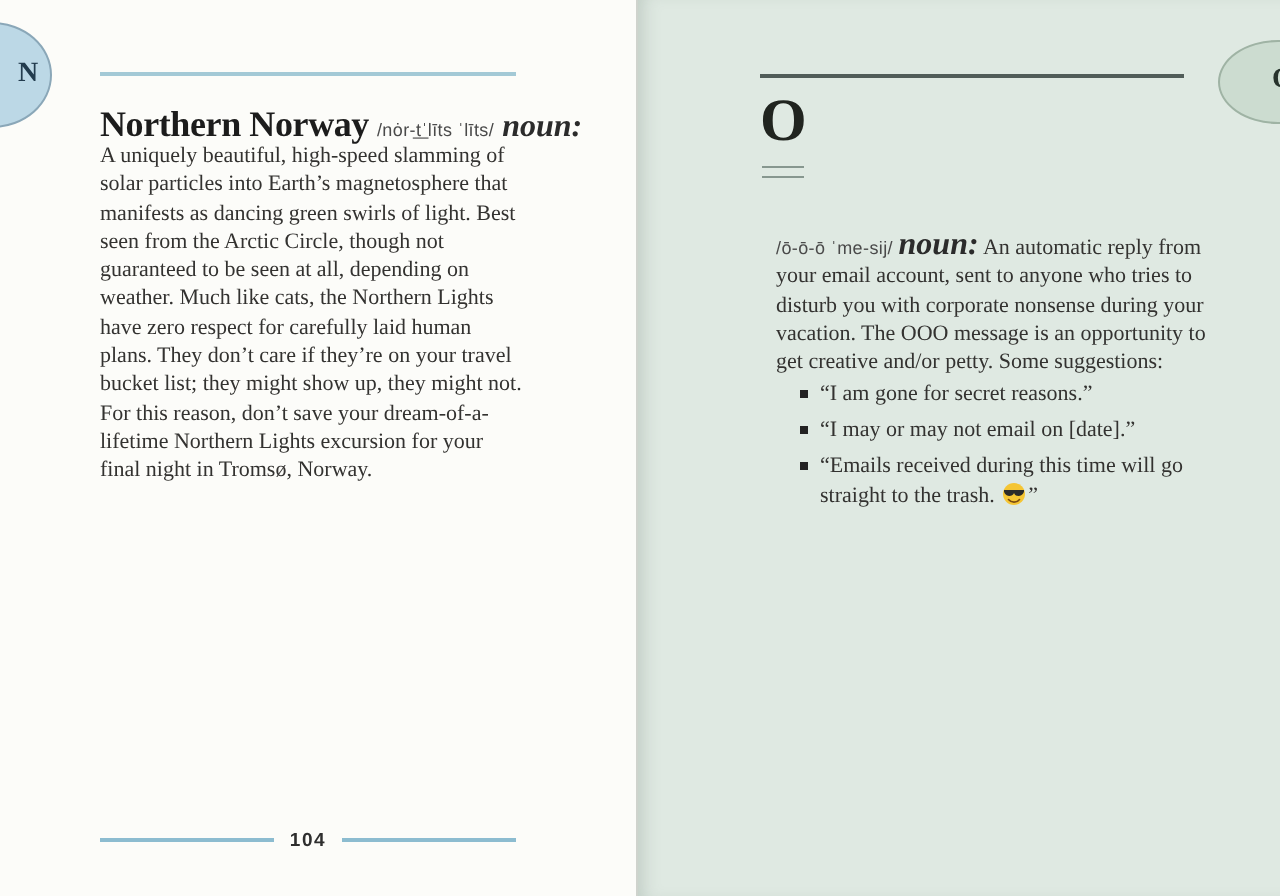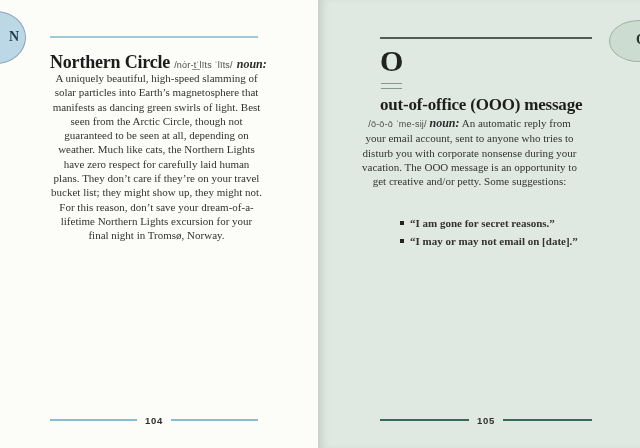--- a/index.html
+++ b/index.html
@@ -48,51 +48,50 @@
   
   .entry-heading {
     position:absolute; left:50px; top:52px; width:260px;
     white-space:nowrap; color:#1c1c1c;
   }
   .headword { font-size:18px; font-weight:bold; letter-spacing:-0.2px; }
   .pron {
     font-family:"Liberation Sans", sans-serif;
     font-size:9px; color:#4a4a4a; letter-spacing:0.2px;
   }
-  .pos { font-size:12px; font-weight:bold; font-style:italic; color:#2b2b2b;font-family:Liberation Serif, serif; }
+  .pos { font-size:16px; font-weight:bold; font-style:italic; color:#2b2b2b;font-family:Liberation Serif, serif; }
 
   .body-copy {
     font-size:11px; line-height:14.3px; color:#333230;
-    text-align:center;
+    text-align:left;
   }
   .page-left .definition {
     position:absolute; left:50px; top:71px; width:213px;
   }
 
   
   .letter-head {
     position:absolute; left:61px; top:44px;
     font-size:30px; font-weight:bold; color:#20241f; line-height:34px;
   }
   .letter-underline {
     position:absolute; left:62px; top:83px; width:21px; height:6px;
     border-top:1.5px solid #87978f; border-bottom:1.5px solid #87978f;
   }
   .entry-heading-right {
     position:absolute; left:61px; top:95px; width:240px;
     font-size:17px; font-weight:bold; color:#1d1d1b;
     letter-spacing:-0.2px; white-space:nowrap;
   }
   .page-right .definition {
-    position:absolute; left:43px; top:116px; width:215px;
+    position:absolute; left:69px; top:116px; width:215px;
   }
   .suggestions {
-    position:absolute; left:61px; top:216px; width:220px;
+    position:absolute; left:61px; top:190px; width:220px;
     list-style:none;
-    font-weight:bold;
   }
   .suggestions li {
     position:relative; padding-left:30px; margin-bottom:4px;
     font-size:11px; line-height:14.2px; color:#333230;
   }
   .suggestions li::before {
     content:""; position:absolute; left:20px; top:5px;
     width:3.5px; height:3.5px; background:#222;
   }
   .emoji-svg { vertical-align:-2px; margin:0 1px; }
@@ -119,21 +118,21 @@
 
   <section class="page page-left">
 
     <div class="tab tab-n">
       <span class="tab-letter">N</span>
     </div>
 
     <div class="toprule"></div>
 
     <div class="entry-heading">
-      <span class="headword">Northern Circle</span>
+      <span class="headword">Northern Norway</span>
       <span class="pron">/nȯr-t͟ˈlīts ˈlīts/</span>
       <span class="pos">noun:</span>
     </div>
 
     <p class="definition body-copy">A uniquely beautiful, high-speed slamming of solar particles into Earth’s magnetosphere that manifests as dancing green swirls of light. Best seen from the Arctic Circle, though not guaranteed to be seen at all, depending on weather. Much like cats, the Northern Lights have zero respect for carefully laid human plans. They don’t care if they’re on your travel bucket list; they might show up, they might not. For this reason, don’t save your dream-of-a-lifetime Northern Lights excursion for your final night in Tromsø, Norway.</p>
 
     <div class="footer">
       <span class="rule"></span>
       <span class="pagenum">104</span>
       <span class="rule"></span>
@@ -144,37 +143,38 @@
 
     <div class="tab tab-o">
       <span class="tab-letter">O</span>
     </div>
 
     <div class="toprule"></div>
 
     <div class="letter-head">O</div>
     <div class="letter-underline"></div>
 
-    <h2 class="entry-heading-right">out-of-office (OOO) message</h2>
 
     <p class="definition body-copy">
       <span class="pron">/ō-ō-ō ˈme-sij/</span>
       <span class="pos">noun:</span>
       <span>An automatic reply from your email account, sent to anyone who tries to disturb you with corporate nonsense during your vacation. The OOO message is an opportunity to get creative and/or petty. Some suggestions:</span>
     </p>
 
     <ul class="suggestions">
       <li>
         <span>“I am gone for secret reasons.”</span>
       </li>
       <li>
         <span>“I may or may not email on [date].”</span>
       </li>
+      <li>
+        <span>“Emails received during this time will go straight to the trash. </span><svg class="emoji-svg" width="12" height="12" viewBox="0 0 24 24">
+            <circle cx="12" cy="12" r="11" fill="#f5c533"></circle>
+            <path d="M2 8 h20 v1.5 c0 0-1 4.5-5.5 4.5 c-3.5 0-4.5-3-4.5-3 s-1 3-4.5 3 C3 14 2 9.5 2 9.5 Z" fill="#2a2a2a"></path>
+            <path d="M6.5 17.5 c1.5 1.8 4 2.6 5.5 2.6 s4-0.8 5.5-2.6" stroke="#7a4b12" stroke-width="1.6" fill="none" stroke-linecap="round"></path>
+          </svg><span>”</span>
+      </li>
     </ul>
 
-    <div class="footer">
-      <span class="rule"></span>
-      <span class="pagenum">105</span>
-      <span class="rule"></span>
-    </div>
   </section>
 
 </div>
 
 </body></html>

